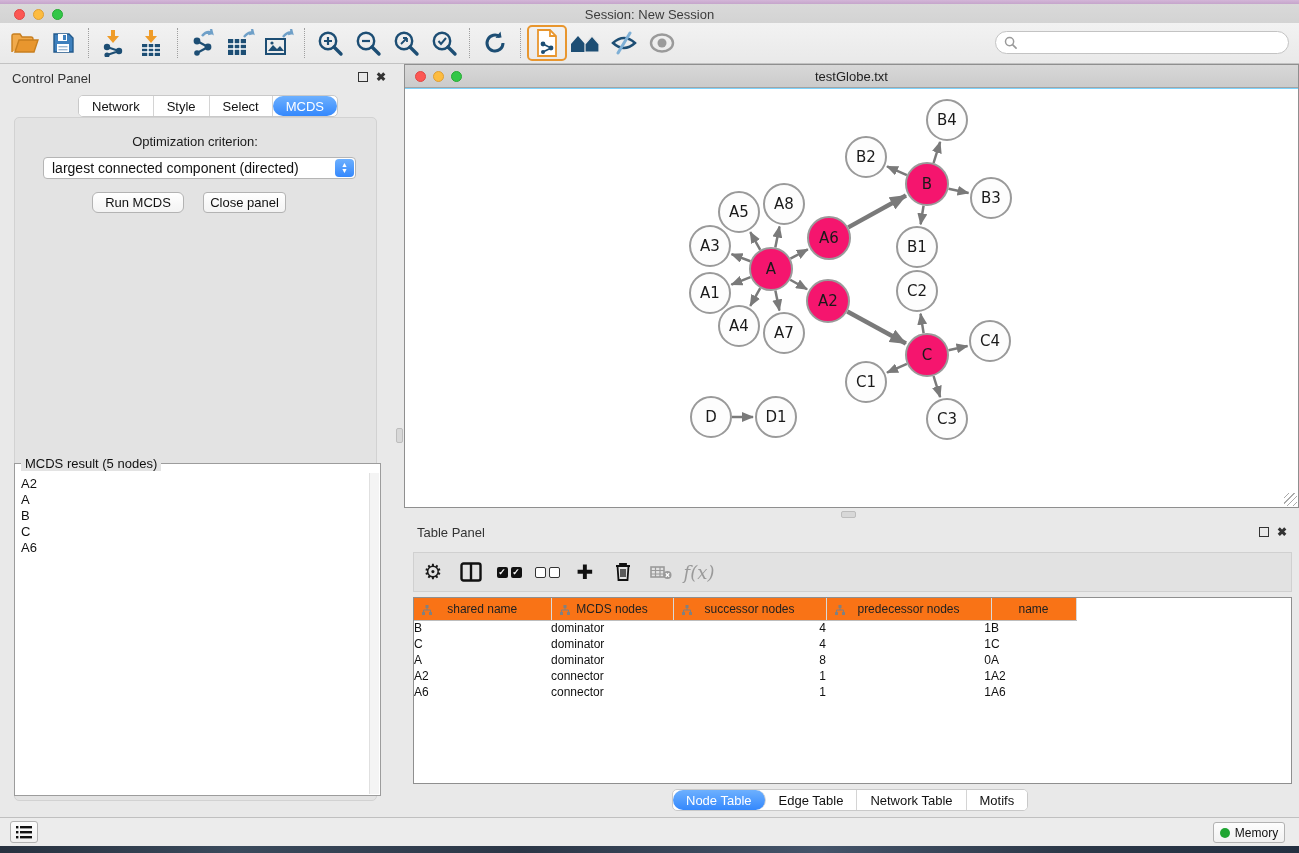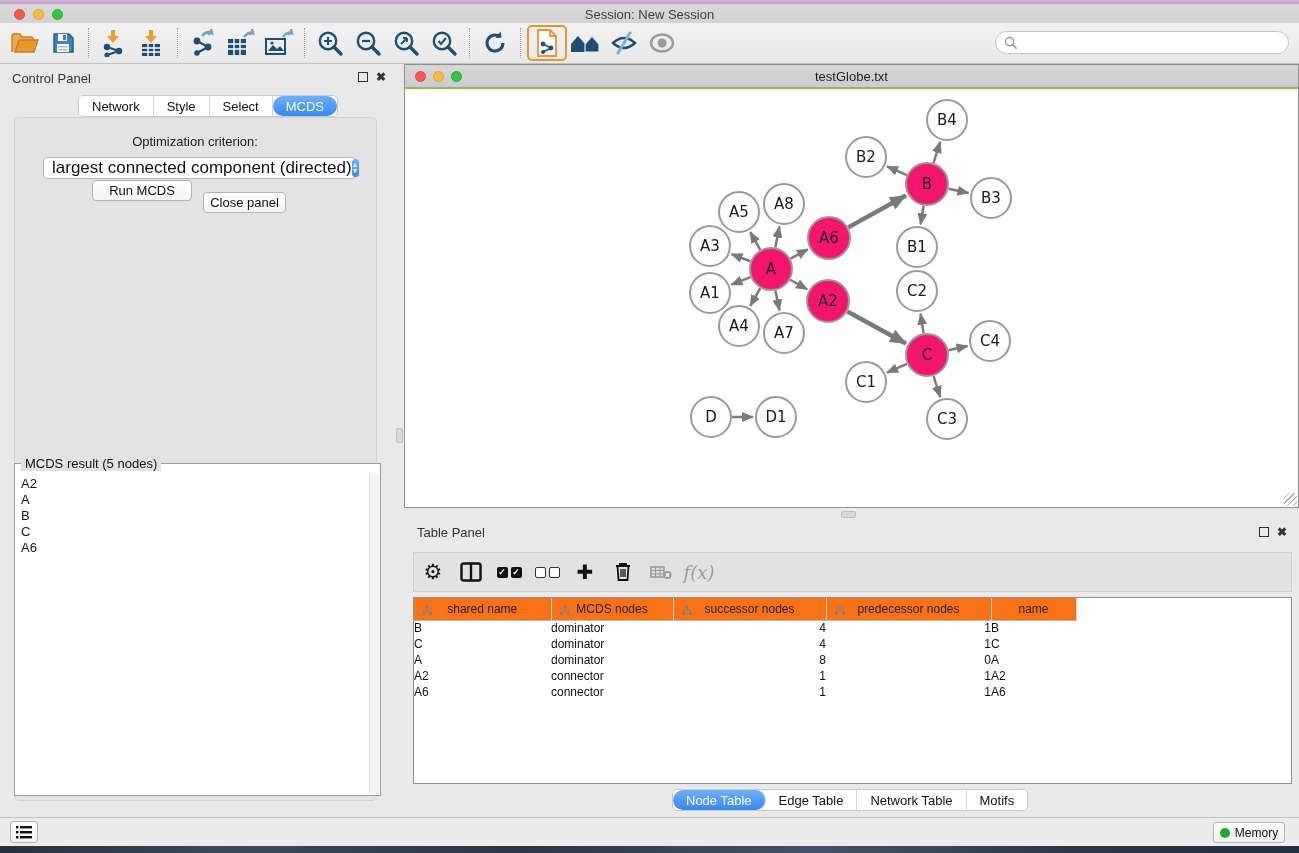--- a/index.html
+++ b/index.html
@@ -29,35 +29,35 @@
   .cp-float { left:358px; top:72px; width:10px; height:10px; border:1.5px solid #333; }
   .cp-close { left:376px; top:70px; }
   .seg { display:flex; background:#fff; border:1px solid #c9c9c9; border-radius:5px; overflow:hidden; height:22px; align-items:stretch; }
   .seg-item { display:flex; align-items:center; justify-content:center; font-size:13px; color:#111; padding:0 13px; border-right:1px solid #d4d4d4; cursor:pointer; background:#fff; }
   .seg-item:last-child { border-right:none; }
   .seg-item.selected { background:linear-gradient(#6db0fe,#3488fd); color:#fff;border-radius:10px; }
   .cp-tabs { left:78px; top:95px; }
   .cp-body { left:14px; top:117px; width:363px; height:684px; background:#e3e3e3; border:1px solid #d2d2d2; border-radius:5px; }
   .opt-label { left:0; top:134px; width:390px; text-align:center; font-size:13px; color:#1a1a1a; }
   .dropdown { left:43px; top:157px; width:313px; height:22px; background:#fff; border:1px solid #b5b5b5; border-radius:4px; display:flex; align-items:center; cursor:pointer; }
-  .dropdown .dd-text { flex:1; font-size:17px; color:#111; padding-left:8px; white-space:nowrap; }
+  .dropdown .dd-text { flex:1; font-size:14px; color:#111; padding-left:8px; white-space:nowrap; }
   .dd-stepper { width:19px; height:18px; margin-right:1px; border-radius:4px; background:linear-gradient(#6db0fe,#3488fd); display:flex; flex-direction:column; align-items:center; justify-content:center; color:#fff; font-size:7px; line-height:6px; }
   .btn { position:absolute; height:21px; background:linear-gradient(#ffffff,#f3f3f3); border:1px solid #b3b3b3; border-radius:4px; font-size:13px; color:#111; display:flex; align-items:center; justify-content:center; cursor:pointer; font-family:"Liberation Sans",sans-serif; }
-  .run-btn { left:92px; top:180px; width:100px; }
+  .run-btn { left:92px; top:192px; width:92px;border-radius:6px; }
   .closep-btn { left:203px; top:192px; width:83px; }
   .result-group { left:14px; top:463px; width:367px; height:333px; border:1px solid #9c9c9c; background:#fff; }
   .result-legend { position:absolute; left:6px; top:-8px; background:#e3e3e3; padding:0 4px; font-size:13px; color:#111; }
   .result-list { position:absolute; left:1px; top:9px; right:11px; bottom:1px; background:#fff; font-size:13px; color:#111; padding:3px 0 0 5px; line-height:16px; }
   .result-scroll { position:absolute; right:1px; top:9px; width:10px; bottom:1px; background:#f4f4f4; border-left:1px solid #e0e0e0; }
 
   .v-grip { left:396px; top:428px; width:7px; height:15px; background:#d8d8d8; border:1px solid #bdbdbd; border-radius:2px; }
   .h-grip { left:841px; top:511px; width:15px; height:7px; background:#d8d8d8; border:1px solid #bdbdbd; border-radius:2px; }
 
   
-  .netwin { left:404px; top:64px; width:895px; height:444px; border:1px solid #8f8f8f; background:#84cc16; }
+  .netwin { left:404px; top:64px; width:895px; height:444px; border:1px solid #8f8f8f; background:#7dd3fc; }
   .netwin-titlebar { position:absolute; left:0; top:0; right:0; height:23px; background:linear-gradient(#d8d8d8,#cbcbcb); border-bottom:1px solid #a3a3a3; }
   .netwin-titlebar .tl { top:5.5px; }
   .netwin-titlebar .tl.red { left:10px; } .netwin-titlebar .tl.yellow { left:28px; } .netwin-titlebar .tl.green { left:46px; }
   .netwin-title { position:absolute; left:0; right:0; top:4px; text-align:center; font-size:13px; color:#222; }
   .net-canvas { position:absolute; left:0; top:24px; right:0; bottom:0; background:#fff; }
   .resize-grip { position:absolute; right:1px; bottom:1px; width:13px; height:13px;
     background:repeating-linear-gradient(135deg, transparent 0 3px, #aaa 3px 4px); }
 
   
   .tp-title { left:417px; top:525px; font-size:13px; color:#333; }

